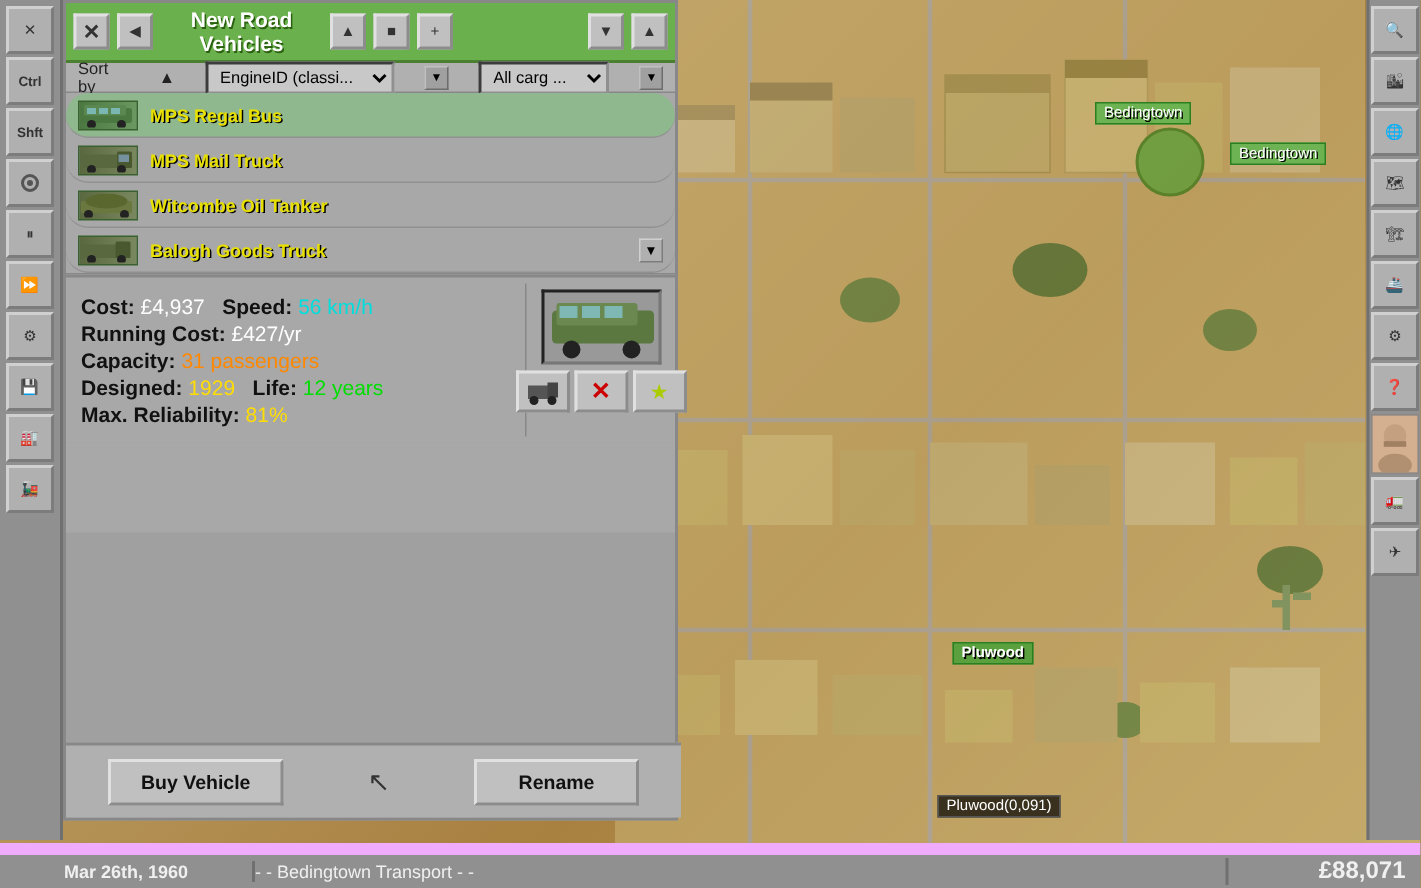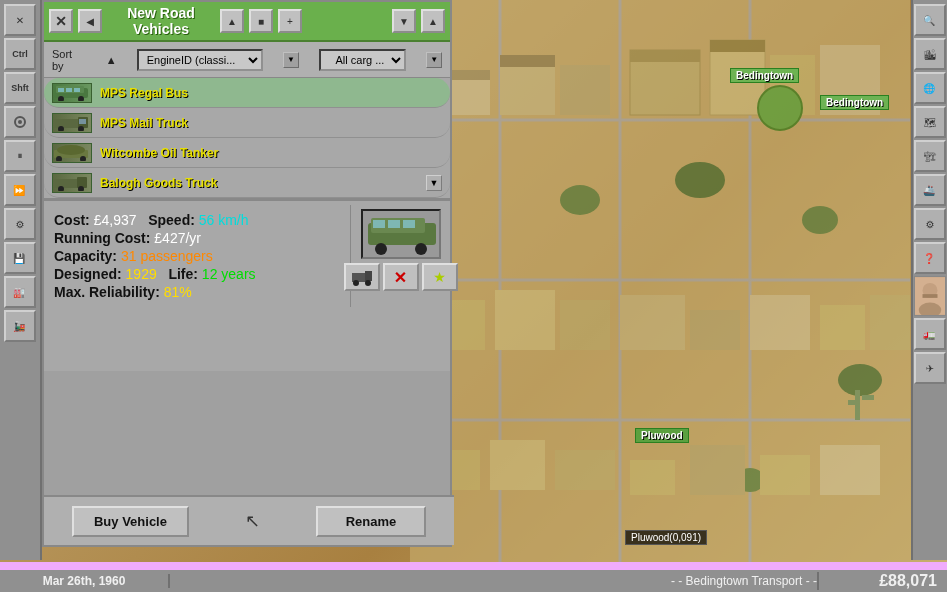--- a/index.html
+++ b/index.html
@@ -80,21 +80,21 @@
     .title-bar .green-area {
       width: 80px;
       height: 30px;
       background: #6ab04c;
     }
 
     
     .sort-bar {
       display: flex;
       align-items: center;
-      height: 36px;
+      height: 20px;
       background: #b0b0b0;
       border-bottom: 1px solid #888;
       padding: 0 8px;
       gap: 20px;
     }
     .sort-label {
       font-size: 11px;
       color: #222;
     }
     .sort-dropdown {
@@ -211,21 +211,21 @@
       font-weight: bold;
       color: #f0f0f0;
       text-align: center;
       border-right: 2px solid #707070;
       padding-right: 10px;
     }
     .status-company {
       flex: 1;
       font-size: 12px;
       color: #f0f0f0;
-      text-align: right;
+      text-align: left;
     }
     .status-money {
       width: 120px;
       font-size: 16px;
       font-weight: bold;
       color: #f0f0f0;
       text-align: right;
       border-left: 2px solid #707070;
       padding-left: 10px;
     }
@@ -275,21 +275,21 @@
       gap: 2px;
     }
 
     
     .city-label {
       position: absolute;
       background: rgba(100,180,80,0.9);
       border: 1px solid #2a8020;
       padding: 1px 5px;
       font-size: 10px;
-      font-weight: bold;
+      font-weight: normal;
       color: white;
       text-shadow: 1px 1px 0 #000;
     }
     .city-label2 {
       position: absolute;
       background: rgba(80,160,60,0.9);
       border: 1px solid #2a8020;
       padding: 1px 5px;
       font-size: 10px;
       font-weight: bold;
@@ -420,21 +420,21 @@
     <div class="nav-btn">▲</div>
   </div>
 
   <div class="sort-bar">
     <span class="sort-label">Sort by</span>
     <span style="font-size:11px;color:#222;">▲</span>
     <select class="sort-dropdown" style="width:130px;">
       <option>EngineID (classi...</option>
     </select>
     <div class="dropdown-arrow">▼</div>
-    <select class="sort-dropdown" style="width:90px;text-align:right;">
+    <select class="sort-dropdown" style="width:90px;">
       <option>All carg ...</option>
     </select>
     <div class="dropdown-arrow">▼</div>
   </div>
 
   <div class="list-container">
     <div class="vehicle-list">
 
       <div class="vehicle-item selected">
         <div class="vehicle-icon bus">

